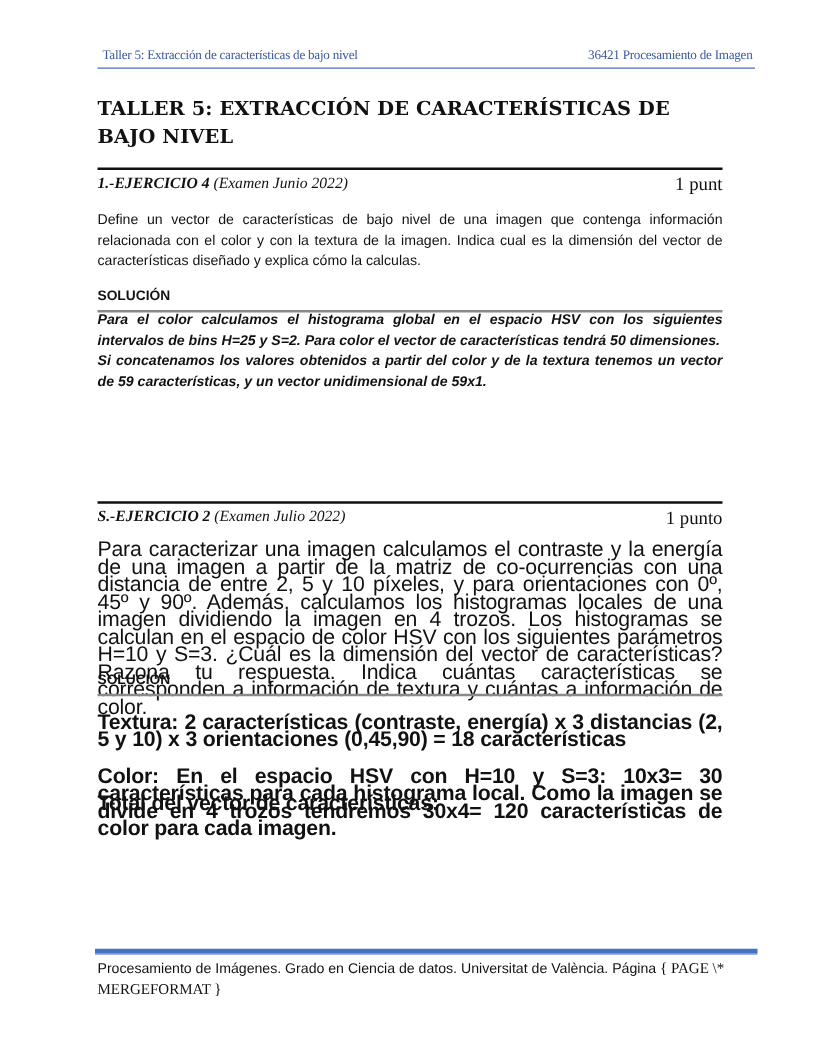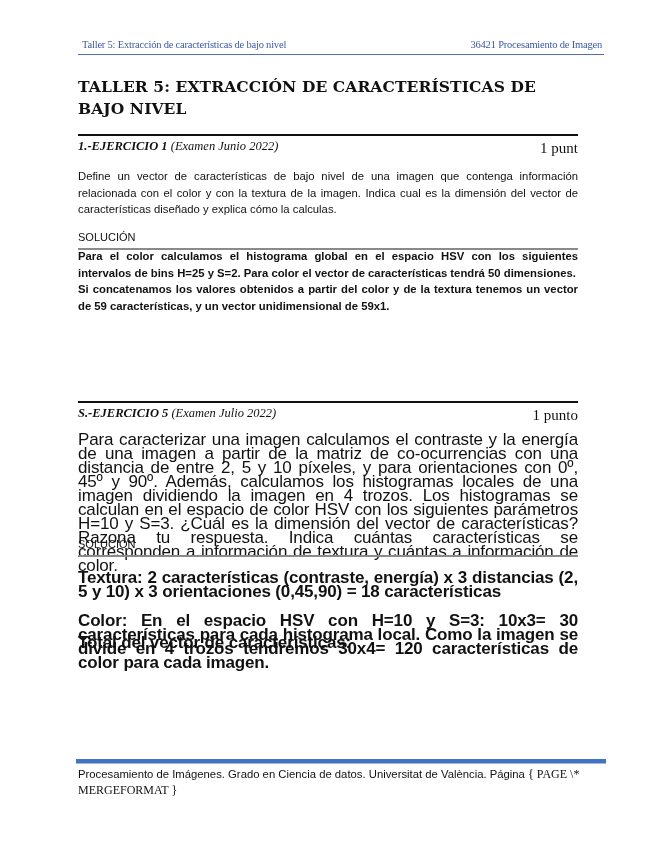--- a/index.html
+++ b/index.html
@@ -18,56 +18,56 @@
   .exhead .l { position: absolute; left: 0; top: 3px; font-family: "Liberation Serif", serif; font-style: italic; font-size: 12.5px; }
   .exhead .l b { font-weight: bold; }
   .exhead .r { position: absolute; right: 0; top: 4px; font-family: "Liberation Serif", serif; font-size: 15px; }
 
   .par { position: absolute; left: 78px; width: 500px; text-align: justify; }
   .sans { font-family: "Liberation Sans", sans-serif; font-size: 11.3px; line-height: 16.5px; }
   .serif { font-family: Liberation Sans, sans-serif; font-size: 17px; line-height: 14px; letter-spacing: -0.15px; }
   .bold { font-weight: bold; }
 
   .solhead { position: absolute; left: 78px; width: 500px; height: 17px; border-bottom: 2px solid #8a8a8a;
-             font-family: "Liberation Sans", sans-serif; font-weight: normal; font-size: 11px; }
+             font-family: "Liberation Sans", sans-serif; font-weight: bold; font-size: 11px; }
 
   .footline { position: absolute; left: 76px; top: 759px; width: 530px; height: 4px; background: #4472c4; }
   .footline2 { position: absolute; left: 76px; top: 763px; width: 530px; height: 1px; background: #9fb5e0; }
   .foot { position: absolute; left: 78px; top: 766px; width: 528px; font-family: "Liberation Sans", sans-serif;
           font-size: 11.3px; line-height: 16px; color: #111; }
   .foot .field { font-family: "Liberation Serif", serif; font-size: 12px; }
 </style>
 </head>
 <body>
 
 <div class="page">
 
   <div class="hdr">
     <span class="l">Taller 5: Extracción de características de bajo nivel</span>
     <span class="r">36421 Procesamiento de Imagen</span>
   </div>
 
   <div class="title">TALLER 5: EXTRACCIÓN DE CARACTERÍSTICAS DE BAJO NIVEL</div>
 
   <div class="exhead" style="top:134px;">
-    <span class="l"><b><span>1.-</span><span>EJERCICIO 1</span></b> <span>(Examen Junio 2022)</span></span>
+    <span class="l"><b><span>1.-</span><span>EJERCICIO 4</span></b> <span>(Examen Junio 2022)</span></span>
     <span class="r">1 punt</span>
   </div>
 
   <div class="par sans" style="top:168px;">Define un vector de características de bajo nivel de una imagen que contenga información relacionada con el color y con la textura de la imagen. Indica cual es la dimensión del vector de características diseñado y explica cómo la calculas.</div>
 
   <div class="solhead" style="top:231px;">SOLUCIÓN</div>
 
-  <div class="par sans bold" style="top:248px;">
+  <div class="par sans bold" style="top:248px;font-style:italic;">
     <div>Para el color calculamos el histograma global en el espacio HSV con los siguientes intervalos de bins H=25 y S=2. Para color el vector de características tendrá 50 dimensiones.</div>
     <div>Si concatenamos los valores obtenidos a partir del color y de la textura tenemos un vector de 59 características, y un vector unidimensional de 59x1.</div>
   </div>
 
   <div class="exhead" style="top:401px;">
-    <span class="l"><b><span>S.-</span><span>EJERCICIO 5</span></b> <span>(Examen Julio 2022)</span></span>
+    <span class="l"><b><span>S.-</span><span>EJERCICIO 2</span></b> <span>(Examen Julio 2022)</span></span>
     <span class="r">1 punto</span>
   </div>
 
   <div class="par serif" style="top:433px;">Para caracterizar una imagen calculamos el contraste y la energía de una imagen a partir de la matriz de co-ocurrencias con una distancia de entre 2, 5 y 10 píxeles, y para orientaciones con 0º, 45º y 90º. Además, calculamos los histogramas locales de una imagen dividiendo la imagen en 4 trozos. Los histogramas se calculan en el espacio de color HSV con los siguientes parámetros H=10 y S=3. ¿Cuál es la dimensión del vector de características? Razona tu respuesta. Indica cuántas características se corresponden a información de textura y cuántas a información de color.</div>
 
   <div class="solhead" style="top:538px;">SOLUCIÓN</div>
 
   <div class="par serif bold" style="top:571px;">Textura: 2 características (contraste, energía) x 3 distancias (2, 5 y 10) x 3 orientaciones (0,45,90) = 18 características</div>
   <div class="par serif bold" style="top:614px;">Color: En el espacio HSV con H=10 y S=3: 10x3= 30 características para cada histograma local. Como la imagen se divide en 4 trozos tendremos 30x4= 120 características de color para cada imagen.</div>
   <div class="par serif bold" style="top:636px;">Total del vector de características:</div>

